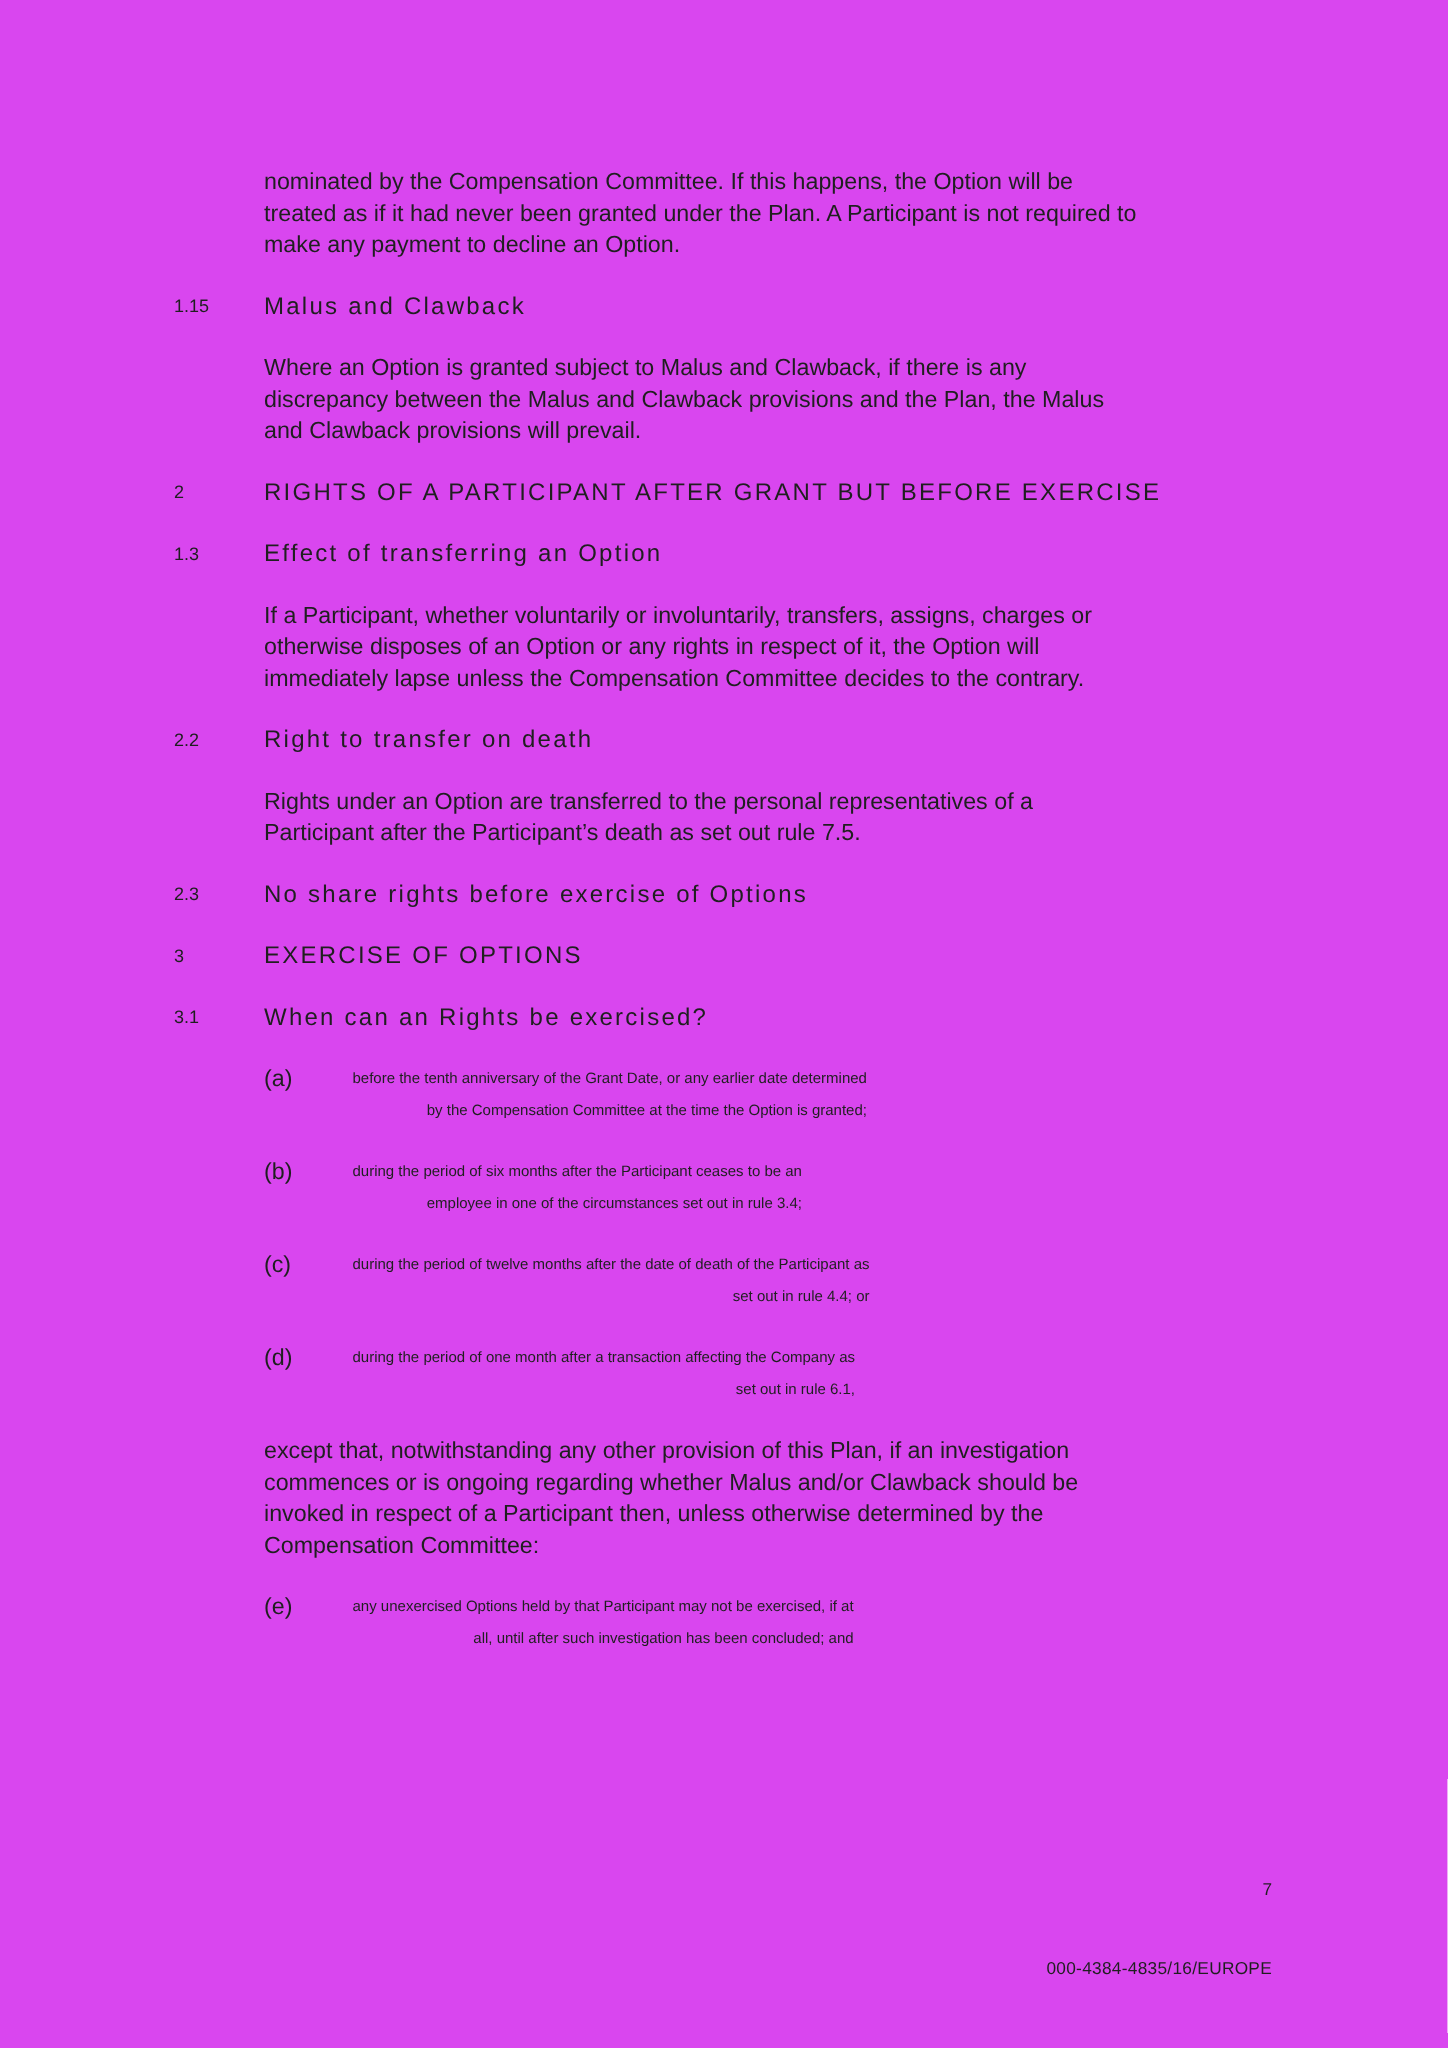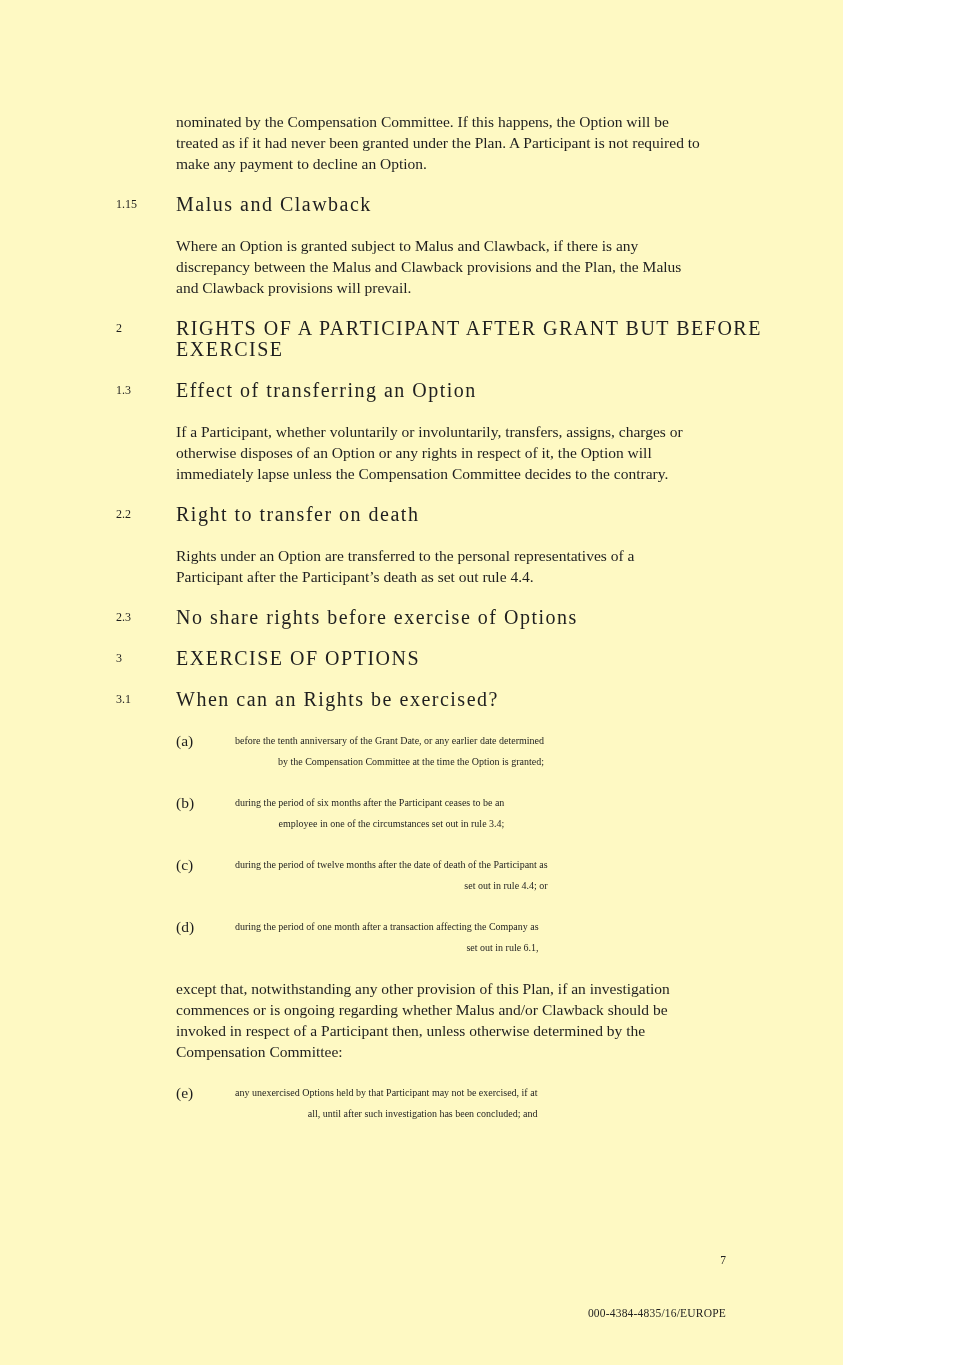--- a/index.html
+++ b/index.html
@@ -1,21 +1,21 @@
 <!DOCTYPE html>
 <html><head>
 <meta charset="utf-8">
 <style>
   html, body { margin: 0; padding: 0; background: #ffffff; }
   .page {
     position: relative;
-    width: 843px;
+    width: 965px;
     height: 1365px;
-    background: #fef9c3;
-    font-family: Liberation Serif, serif;
+    background: #d946ef;
+    font-family: Liberation Sans, sans-serif;
     color: #1f1f1f;
     overflow: hidden;
   }
   .content {
     position: absolute;
     top: 111px;
     left: 116px;
     width: 735px;
   }
   .block { margin: 0 0 20px 0; }
@@ -27,21 +27,21 @@
   }
   .body-block { padding-left: 60px; }
   .heading-block { display: flex; }
   .num {
     flex: none;
     width: 60px;
     font-size: 12px;
     line-height: 21px;
   }
   .heading-text {
-    font-size: 20px;
+    font-size: 16px;
     line-height: 21px;
     letter-spacing: 1.5px;
     white-space: pre-line;
   }
   .list-item { display: flex; padding-left: 60px; }
   .item-label {
     flex: none;
     width: 59px;
     font-size: 15.5px;
     line-height: 21px;
@@ -109,21 +109,21 @@
 immediately lapse unless the Compensation Committee decides to the contrary.</p>
     </div>
 
     <div class="block heading-block">
       <span class="num">2.2</span>
       <span class="heading-text">Right to transfer on death</span>
     </div>
 
     <div class="block body-block">
       <p class="body-text">Rights under an Option are transferred to the personal representatives of a
-Participant after the Participant’s death as set out rule 4.4.</p>
+Participant after the Participant’s death as set out rule 7.5.</p>
     </div>
 
     <div class="block heading-block">
       <span class="num">2.3</span>
       <span class="heading-text">No share rights before exercise of Options</span>
     </div>
 
 
     <div class="block heading-block">
       <span class="num">3</span>

